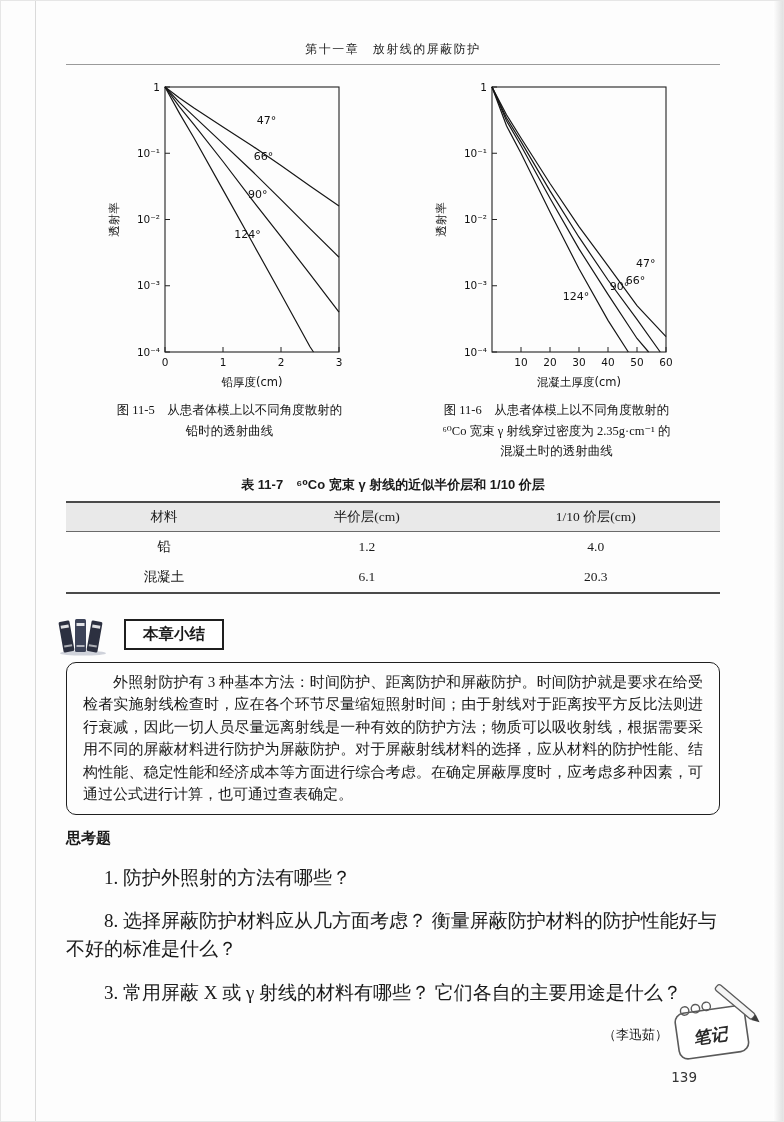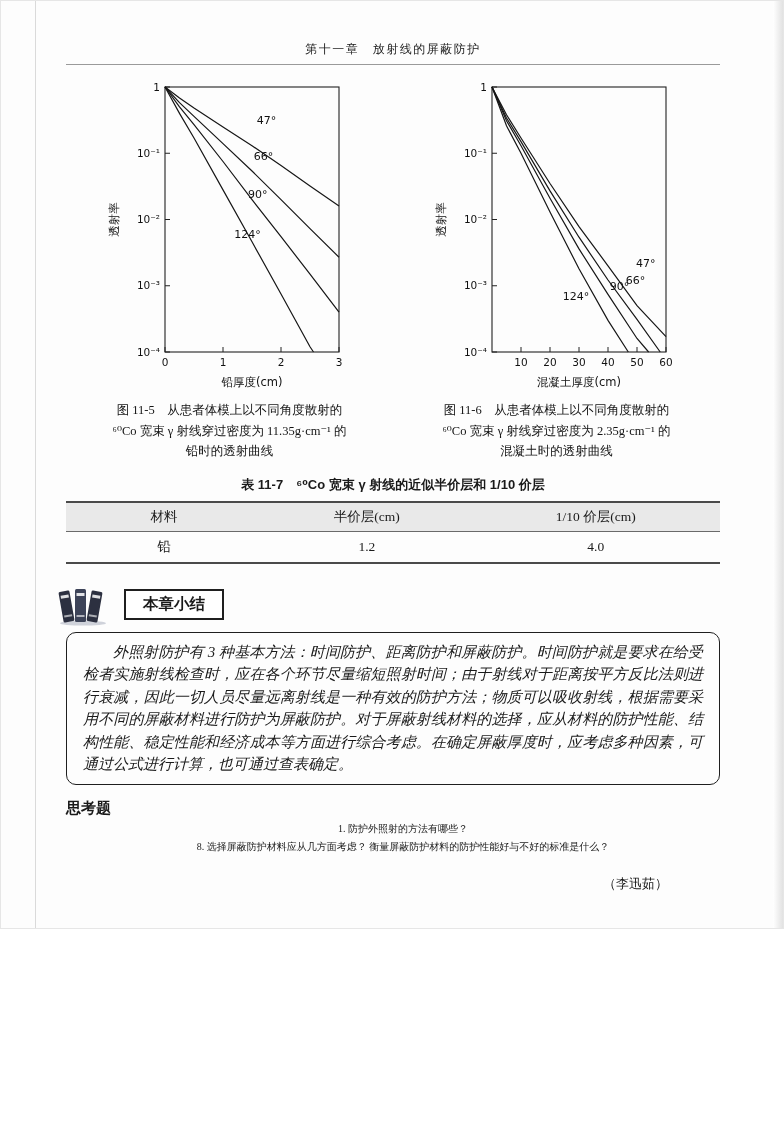--- a/index.html
+++ b/index.html
@@ -1,16 +1,16 @@
 <!DOCTYPE html>
 <html><head>
 <meta charset="utf-8">
 <style>
   html,body{margin:0;padding:0;background:#ffffff;}
-  .page{position:relative;width:784px;height:929px;background:#fdfdfd;border:1px solid #e6e6e6;
+  .page{position:relative;width:784px;height:1122px;background:#fdfdfd;border:1px solid #e6e6e6;
         box-sizing:border-box;overflow:hidden;color:#1a1a1a;
         font-family:"Liberation Serif","DejaVu Serif",serif;}
   .scan-edge-left{position:absolute;left:34px;top:0;width:1px;height:100%;background:#dadada;}
   .scan-edge-right{position:absolute;right:0;top:0;width:10px;height:100%;
         background:linear-gradient(to right,#ffffff,#e2e2e2);}
   .content{width:654px;margin-left:65px;padding-top:40px;}
   .chapter-header{text-align:center;font-size:12px;letter-spacing:1.5px;color:#222;}
   .header-rule{border-bottom:1px solid #9a9a9a;margin-top:6px;}
   .figures{display:flex;margin-top:14px;}
   .fig{flex:1;display:flex;flex-direction:column;align-items:center;margin:0;}
@@ -26,24 +26,24 @@
         border-top:2px solid #4a4a4a;border-bottom:2px solid #4a4a4a;font-size:13.5px;}
   .hvl-table th{background:#e9e9e9;border-bottom:1px solid #6a6a6a;font-weight:400;padding:5px 0;}
   .hvl-table th:nth-child(1){width:30%;}
   .hvl-table th:nth-child(2){width:32%;}
   .hvl-table th:nth-child(3){width:38%;}
   .hvl-table td{text-align:center;padding:6px 0;}
   .summary-head{display:flex;align-items:center;gap:12px;margin-top:20px;margin-left:-8px;}
   .summary-tab{border:2px solid #1f1f1f;border-radius:0;padding:3px 17px;font-size:15.5px;
         font-weight:700;background:#fff;font-family:"Liberation Sans","DejaVu Sans",sans-serif;}
   .summary-box{margin-top:6px;border:1.3px solid #1f1f1f;border-radius:10px;padding:8px 16px;}
-  .summary-text{margin:0;font-size:15px;line-height:1.5;text-indent:2em;text-align:justify;font-style:italic;}
+  .summary-text{margin:0;font-size:15px;line-height:1.5;text-indent:2em;text-align:justify;}
   .q-heading{margin-top:14px;font-weight:700;font-size:15px;
         font-family:Liberation Sans, sans-serif;}
-  .q-item{margin:4px 0 0;font-size:10px;line-height:1.45;text-indent:2em;text-align:center;}
+  .q-item{margin:16px 0 0;font-size:19px;line-height:1.45;text-indent:2em;}
   .author{margin-top:20px;text-align:right;padding-right:52px;font-size:13px;}
   .doodle{position:absolute;right:16px;top:982px;}
   .page-number{position:absolute;right:86px;top:1068px;font-size:13.5px;color:#333;
         font-family:"DejaVu Sans",sans-serif;}
 </style>
 </head>
 <body>
 
 <div class="page">
   <div class="scan-edge-left"></div>
@@ -81,21 +81,20 @@
             <text class="cl" x="158.6" y="80.7" text-anchor="middle">66°</text>
             <polyline fill="none" stroke="#161616" stroke-width="1.2" points="60.0,8.0 74.5,27.9 89.0,45.7 118.0,82.5 147.0,120.6 176.0,157.7 205.0,195.1 234.0,233.1"></polyline>
             <text class="cl" x="152.8" y="119.2" text-anchor="middle">90°</text>
             <polyline fill="none" stroke="#161616" stroke-width="1.2" points="60.0,8.0 74.5,34.4 89.0,59.0 118.0,110.9 147.0,162.8 176.0,215.0 205.0,267.8 208.5,273.0"></polyline>
             <text class="cl" x="142.4" y="159.3" text-anchor="middle">124°</text>
             <text class="al" x="147" y="307" text-anchor="middle">铅厚度(cm)</text>
             <text class="al" x="13" y="140.5" text-anchor="middle" transform="rotate(-90 13 140.5)">透射率</text>
           </svg>
         <figcaption class="caption">
           <span>图 11-5　从患者体模上以不同角度散射的</span>
-          <span>⁶⁰Co 宽束 γ 射线穿过密度为 11.35g·cm⁻¹ 的</span>
           <span>铅时的透射曲线</span>
         </figcaption>
       </figure>
       <figure class="fig">
         <svg class="chart" width="250" height="315">
             <rect x="60" y="8" width="174" height="265" fill="none" stroke="#222" stroke-width="1.1"></rect>
             <line x1="60" y1="8" x2="65" y2="8" stroke="#222" stroke-width="1"></line>
             <text class="tk" x="55" y="11.5" text-anchor="end">1</text>
             <line x1="60" y1="74.25" x2="65" y2="74.25" stroke="#222" stroke-width="1"></line>
             <text class="tk" x="55" y="77.75" text-anchor="end">10⁻¹</text>
@@ -144,20 +143,25 @@
           <th>半价层(cm)</th>
           <th>1/10 价层(cm)</th>
         </tr>
       </thead>
       <tbody>
         <tr>
           <td>铅</td>
           <td>1.2</td>
           <td>4.0</td>
         </tr>
+        <tr>
+          <td>混凝土</td>
+          <td>6.1</td>
+          <td>20.3</td>
+        </tr>
       </tbody>
     </table>
 
     <div class="summary-head">
       <svg class="books" width="54" height="42" viewBox="0 0 54 42">
         <ellipse cx="25" cy="39.2" rx="23" ry="2.4" fill="#cfd2da"></ellipse>
         <rect x="3" y="7" width="11" height="31" rx="1.5" fill="#2c3040" transform="rotate(-10 8.5 22.5)"></rect>
         <rect x="4.5" y="11" width="8" height="3" fill="#ffffff" opacity="0.85" transform="rotate(-10 8.5 22.5)"></rect>
         <rect x="4.5" y="31" width="8" height="2" fill="#ffffff" opacity="0.6" transform="rotate(-10 8.5 22.5)"></rect>
         <rect x="17" y="5" width="11" height="33" rx="1.5" fill="#3d4358"></rect>
@@ -169,20 +173,21 @@
       </svg>
       <div class="summary-tab">本章小结</div>
     </div>
     <div class="summary-box">
       <p class="summary-text">外照射防护有 3 种基本方法：时间防护、距离防护和屏蔽防护。时间防护就是要求在给受检者实施射线检查时，应在各个环节尽量缩短照射时间；由于射线对于距离按平方反比法则进行衰减，因此一切人员尽量远离射线是一种有效的防护方法；物质可以吸收射线，根据需要采用不同的屏蔽材料进行防护为屏蔽防护。对于屏蔽射线材料的选择，应从材料的防护性能、结构性能、稳定性能和经济成本等方面进行综合考虑。在确定屏蔽厚度时，应考虑多种因素，可通过公式进行计算，也可通过查表确定。</p>
     </div>
 
     <div class="q-heading">思考题</div>
     <p class="q-item">1. 防护外照射的方法有哪些？</p>
     <p class="q-item">8. 选择屏蔽防护材料应从几方面考虑？ 衡量屏蔽防护材料的防护性能好与不好的标准是什么？</p>
+    <p class="q-item">3. 常用屏蔽 X 或 γ 射线的材料有哪些？ 它们各自的主要用途是什么？</p>
 
     <div class="author">（李迅茹）</div>
   </div>
 
   <svg class="doodle" width="96" height="84" viewBox="0 0 96 84">
     <g transform="rotate(-8 44 50)">
       <rect x="6" y="26" width="70" height="46" rx="9" fill="#ffffff" stroke="#5a5a5a" stroke-width="1.6"></rect>
       <circle cx="17" cy="24" r="4.2" fill="none" stroke="#5a5a5a" stroke-width="1.4"></circle>
       <circle cx="28" cy="23.2" r="4.2" fill="none" stroke="#5a5a5a" stroke-width="1.4"></circle>
       <circle cx="39" cy="22.4" r="4.2" fill="none" stroke="#5a5a5a" stroke-width="1.4"></circle>

